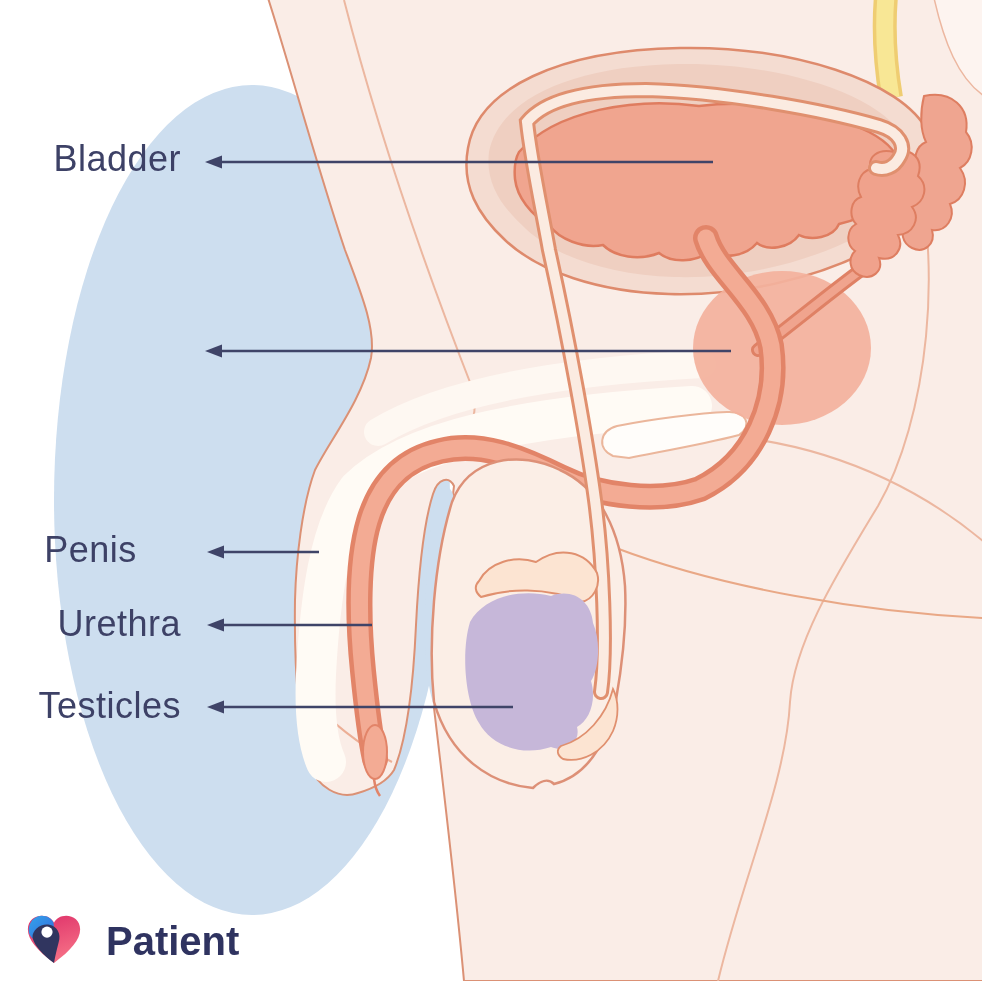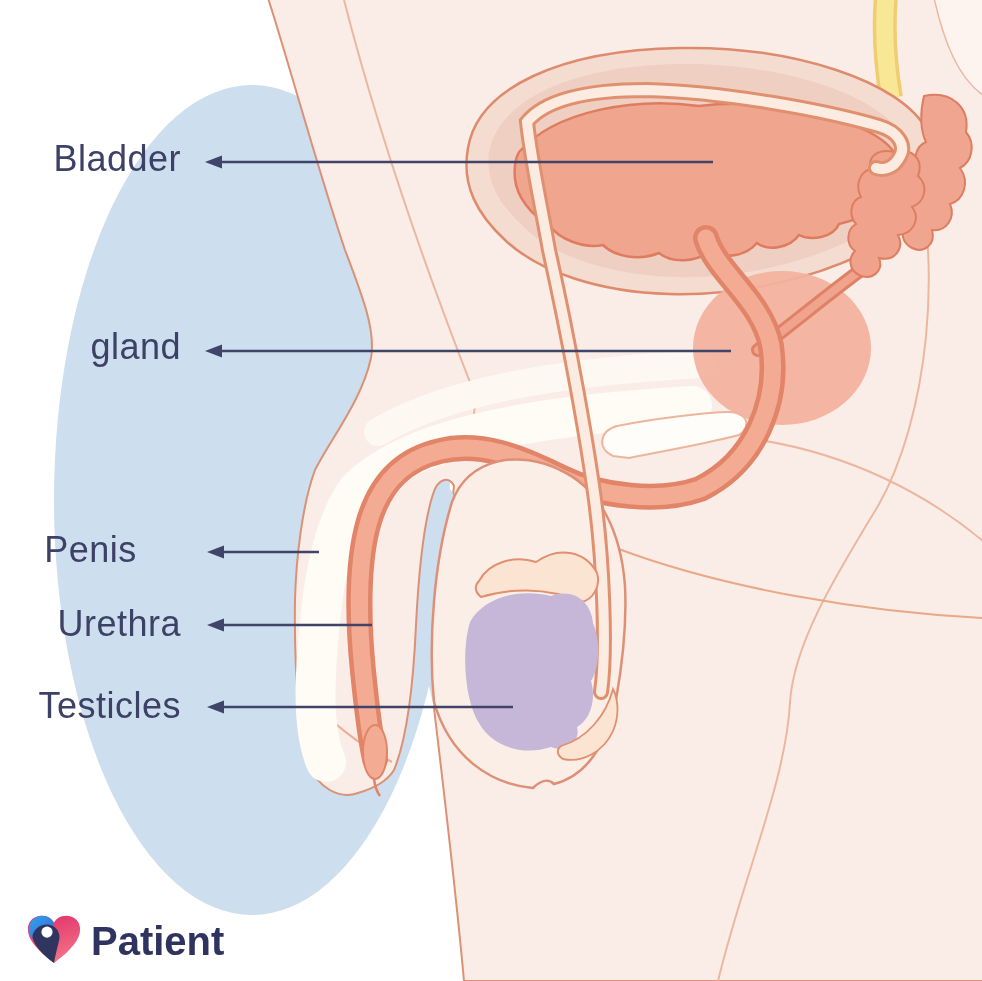--- a/index.html
+++ b/index.html
@@ -18,21 +18,21 @@
     font-size:36px;
     font-weight:300;
     letter-spacing:.5px;
     color:#3d4166;
     line-height:50px;
     white-space:nowrap;
   }
   .brand{
     position:absolute;
     left:26px;top:914px;
-    display:flex;align-items:center;gap:9px;
+    display:flex;align-items:center;gap:24px;
   }
   .brand .wordmark{
     font-size:40px;
     font-weight:700;
     color:#2f3360;
     letter-spacing:0px;
     line-height:52px;
   }
 </style>
 </head>
@@ -130,21 +130,20 @@
       </g>
       <g>
         <line x1="221" y1="707" x2="513" y2="707" stroke-width="2.5"></line>
         <polygon points="207,707 224,700.5 224,713.5" stroke="none"></polygon>
       </g>
     </g>
   </svg>
 
   <div class="anat-label" style="top:134px;">Bladder</div>
   <div class="anat-label" style="top:322px;">
-    <div>gland</div>
   </div>
   <div class="anat-label" style="top:525px;text-align:center;">Penis</div>
   <div class="anat-label" style="top:599px;">Urethra</div>
   <div class="anat-label" style="top:681px;">Testicles</div>
 
   <div class="brand">
     <svg width="56" height="53" viewBox="0 0 60 56">
       <path d="M 30,52 C 12,39 2,27 2,16 C 2,7 9,1.5 17,1.5 C 23,1.5 28,4.5 30,9 C 32,4.5 37,1.5 43,1.5 C 51,1.5 58,7 58,16 C 58,27 48,39 30,52 Z" fill="url(#lgPink)"></path>
       <defs>
         <linearGradient id="lgPink" x1="0" y1="0" x2="0.35" y2="1">

